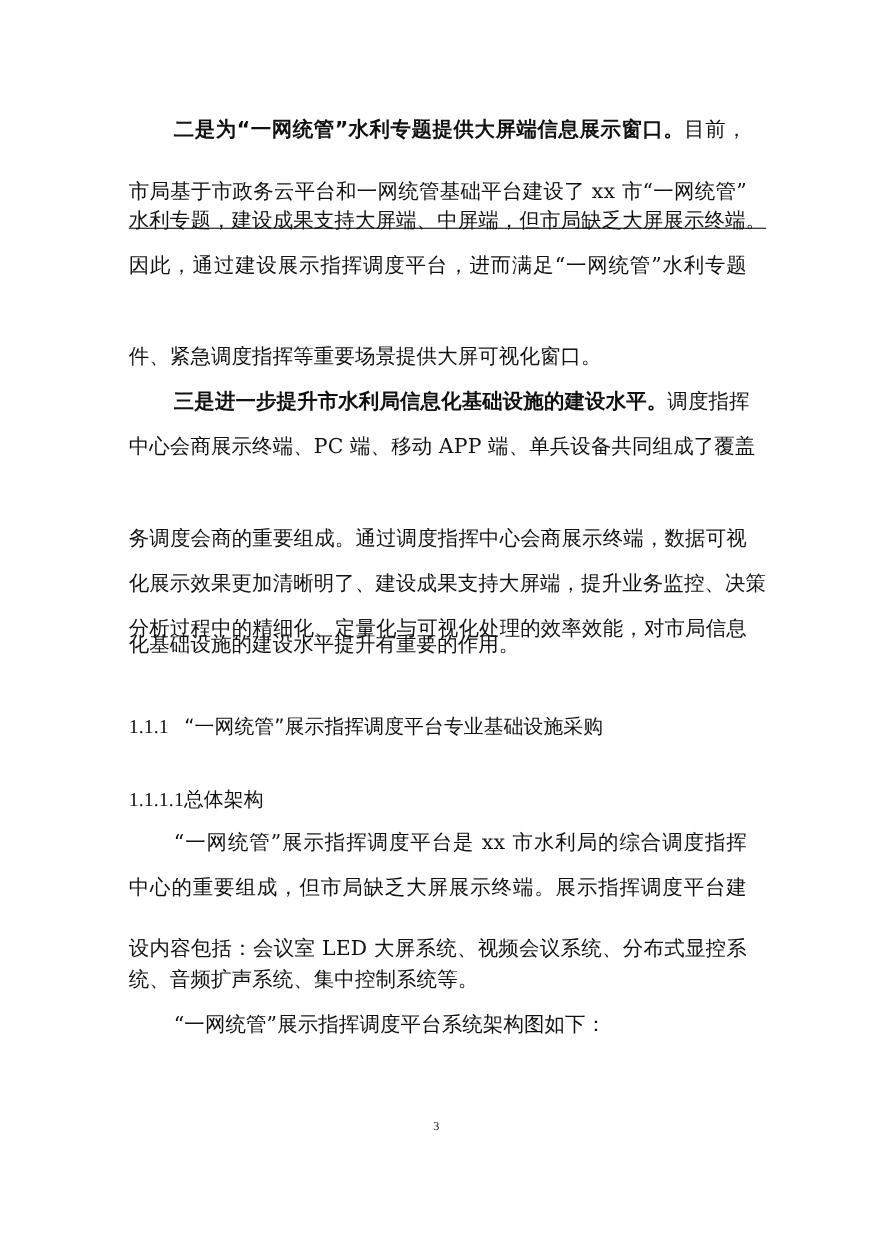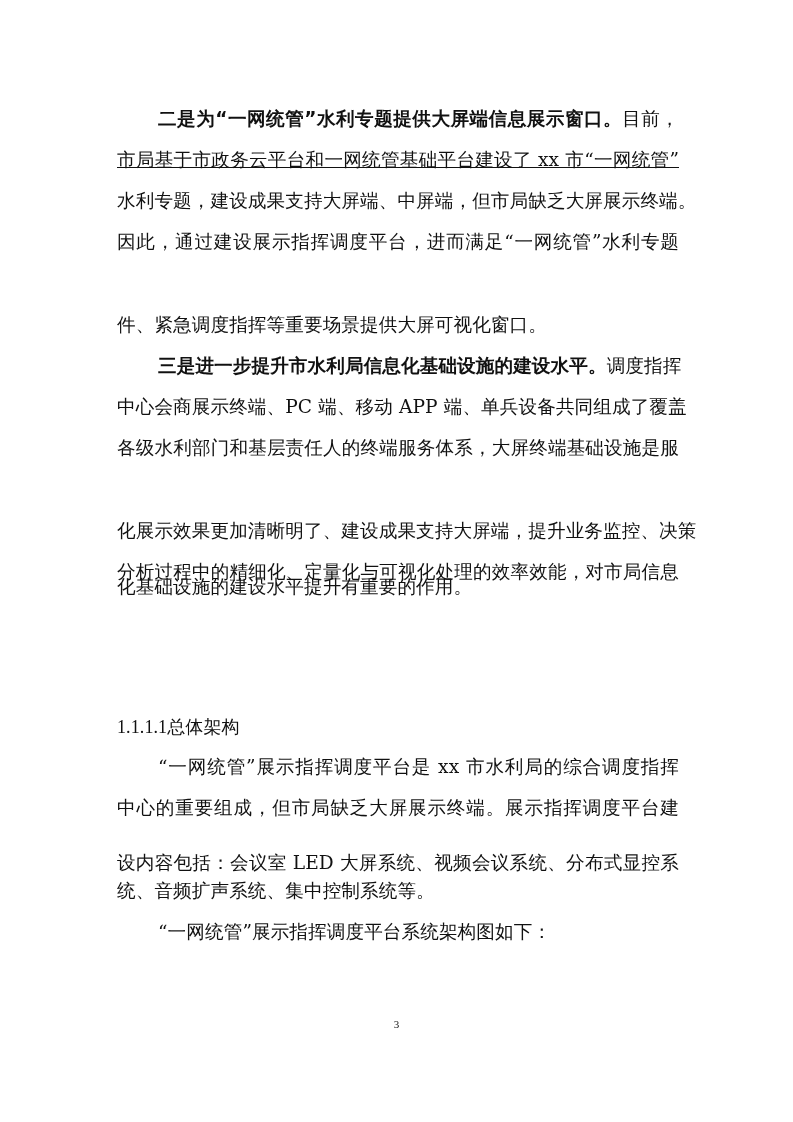--- a/index.html
+++ b/index.html
@@ -15,32 +15,35 @@
   .num { font-family: "Liberation Serif", "DejaVu Serif", serif; }
   .pagenum { position: absolute; left: 0; width: 793px; top: 1018px; text-align: center;
              font-size: 11px; font-family: "Liberation Serif", serif; }
 </style>
 </head>
 <body>
 
 <div class="page">
 
   <div class="line indent justify" style="top:107px;"><span class="b">二是为“一网统管”水利专题提供大屏端信息展示窗口。</span><span>目前，</span></div>
-  <div class="line justify" style="top:148px;text-decoration:underline;">市局基于市政务云平台和一网统管基础平台建设了 xx 市“一网统管”</div>
-  <div class="line justify" style="top:189px;">水利专题，建设成果支持大屏端、中屏端，但市局缺乏大屏展示终端。</div>
+  <div class="line justify" style="top:163px;">市局基于市政务云平台和一网统管基础平台建设了 xx 市“一网统管”</div>
+  <div class="line justify" style="top:189px;text-decoration:underline;">水利专题，建设成果支持大屏端、中屏端，但市局缺乏大屏展示终端。</div>
   <div class="line justify" style="top:230px;">因此，通过建设展示指挥调度平台，进而满足“一网统管”水利专题</div>
   <div class="line" style="top:313px;">件、紧急调度指挥等重要场景提供大屏可视化窗口。</div>
 
   <div class="line indent justify" style="top:354px;"><span class="b">三是进一步提升市水利局信息化基础设施的建设水平。</span><span>调度指挥</span></div>
   <div class="line justify" style="top:395px;">中心会商展示终端、PC 端、移动 APP 端、单兵设备共同组成了覆盖</div>
-  <div class="line justify" style="top:436px;">各级水利部门和基层责任人的终端服务体系，大屏终端基础设施是服</div>
+  <div class="line justify" style="top:478px;">务调度会商的重要组成。通过调度指挥中心会商展示终端，数据可视</div>
   <div class="line justify" style="top:519px;">化展示效果更加清晰明了、建设成果支持大屏端，提升业务监控、决策</div>
   <div class="line justify" style="top:560px;font-family:Liberation Serif, serif;">分析过程中的精细化、定量化与可视化处理的效率效能，对市局信息</div>
   <div class="line" style="top:575px;">化基础设施的建设水平提升有重要的作用。</div>
 
+  <div class="line h" style="top:648px;">
+    <span class="num">1.1.1</span><span style="display:inline-block;width:14px;"></span><span>“一网统管”展示指挥调度平台专业基础设施采购</span>
+  </div>
 
   <div class="line h" style="top:699px;margin-top:16px;">
     <span class="num">1.1.1.1</span><span>总体架构</span>
   </div>
 
   <div class="line indent justify" style="top:755px;">“一网统管”展示指挥调度平台是 xx 市水利局的综合调度指挥</div>
   <div class="line justify" style="top:796px;">中心的重要组成，但市局缺乏大屏展示终端。展示指挥调度平台建</div>
   <div class="line justify" style="top:838px;margin-top:13px;">设内容包括：会议室 LED 大屏系统、视频会议系统、分布式显控系</div>
   <div class="line" style="top:879px;">统、音频扩声系统、集中控制系统等。</div>
 

